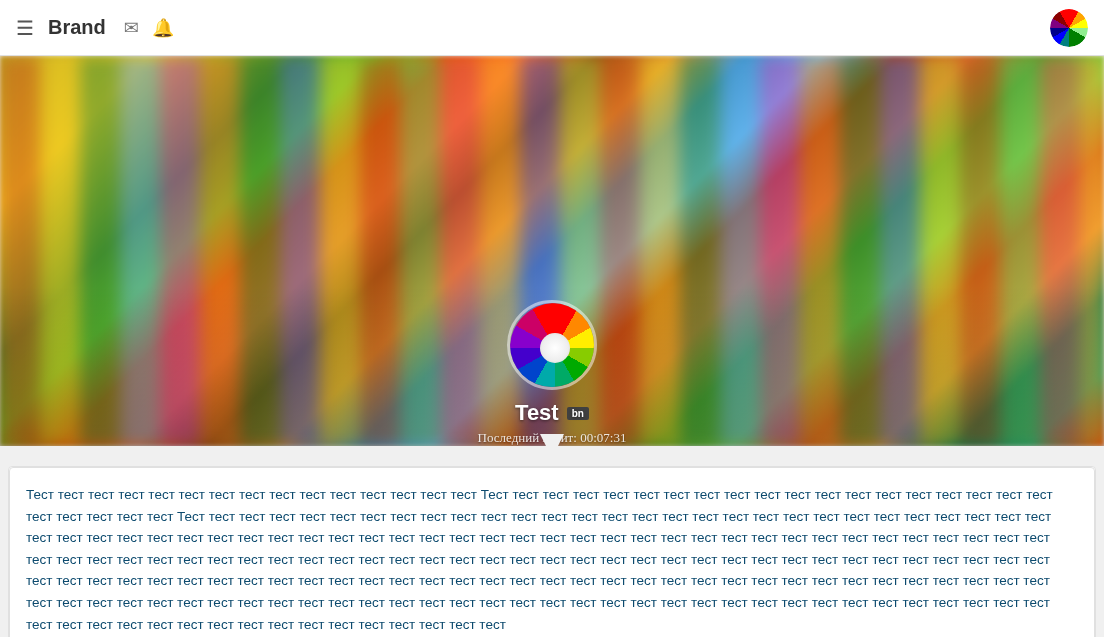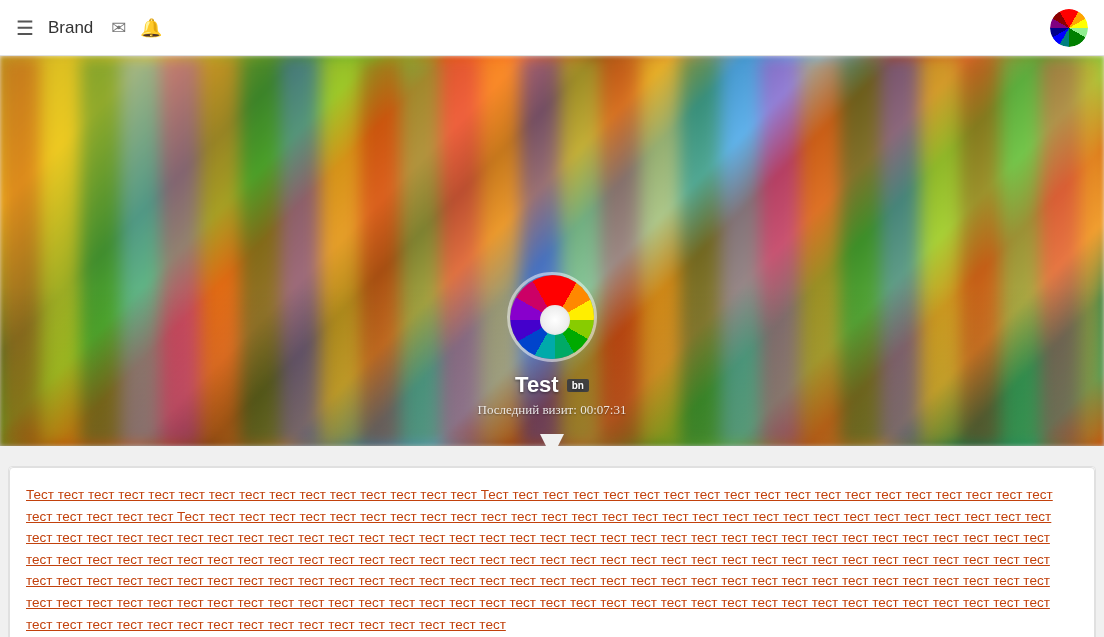--- a/index.html
+++ b/index.html
@@ -16,22 +16,22 @@
       position: relative;
       z-index: 10;
     }
     .navbar-hamburger {
       font-size: 20px;
       cursor: pointer;
       color: #555;
       margin-right: 14px;
     }
     .navbar-brand {
-      font-size: 17px;
-      font-weight: normal;
+      font-size: 20px;
+      font-weight: bold;
       color: #333;
       margin-right: 18px;
     }
     .navbar-icon {
       color: #777;
       font-size: 18px;
       margin-right: 14px;
       cursor: pointer;
     }
     .navbar-spacer { flex: 1; }
@@ -114,25 +114,24 @@
     
     .cover-gradient {
       position: absolute;
       bottom: 0; left: 0; right: 0;
       height: 160px;
       background: linear-gradient(to bottom, transparent, rgba(0,0,0,0.2));
     }
     
     .cover-profile {
       position: absolute;
-      bottom: 8px; left: 0; right: 0;
+      bottom: 0; left: 0; right: 0;
       display: flex;
       flex-direction: column;
       align-items: center;
-      padding-bottom: 20px;
     }
     .profile-avatar {
       width: 90px;
       height: 90px;
       border-radius: 50%;
       overflow: hidden;
       border: 3px solid rgba(255,255,255,0.5);
       margin-bottom: 10px;
     }
     .profile-avatar .wheel-large {
@@ -211,22 +210,21 @@
     .status-card {
       background: #fff;
       border: 1px solid #e0e0e0;
       border-radius: 4px;
       margin: 0 0 12px 0;
       padding: 16px 16px 12px;
     }
     .status-text {
       font-size: 13.5px;
       line-height: 1.6;
-      color: #c2410c;
-      text-decoration: underline;
+      color: #0c4a6e;
     }
 
     .card-wrapper {
       background: #fff;
       border: 1px solid #e0e0e0;
       border-radius: 4px;
       margin: 0 8px 0 8px;
       overflow: hidden;
     }
   </style>

